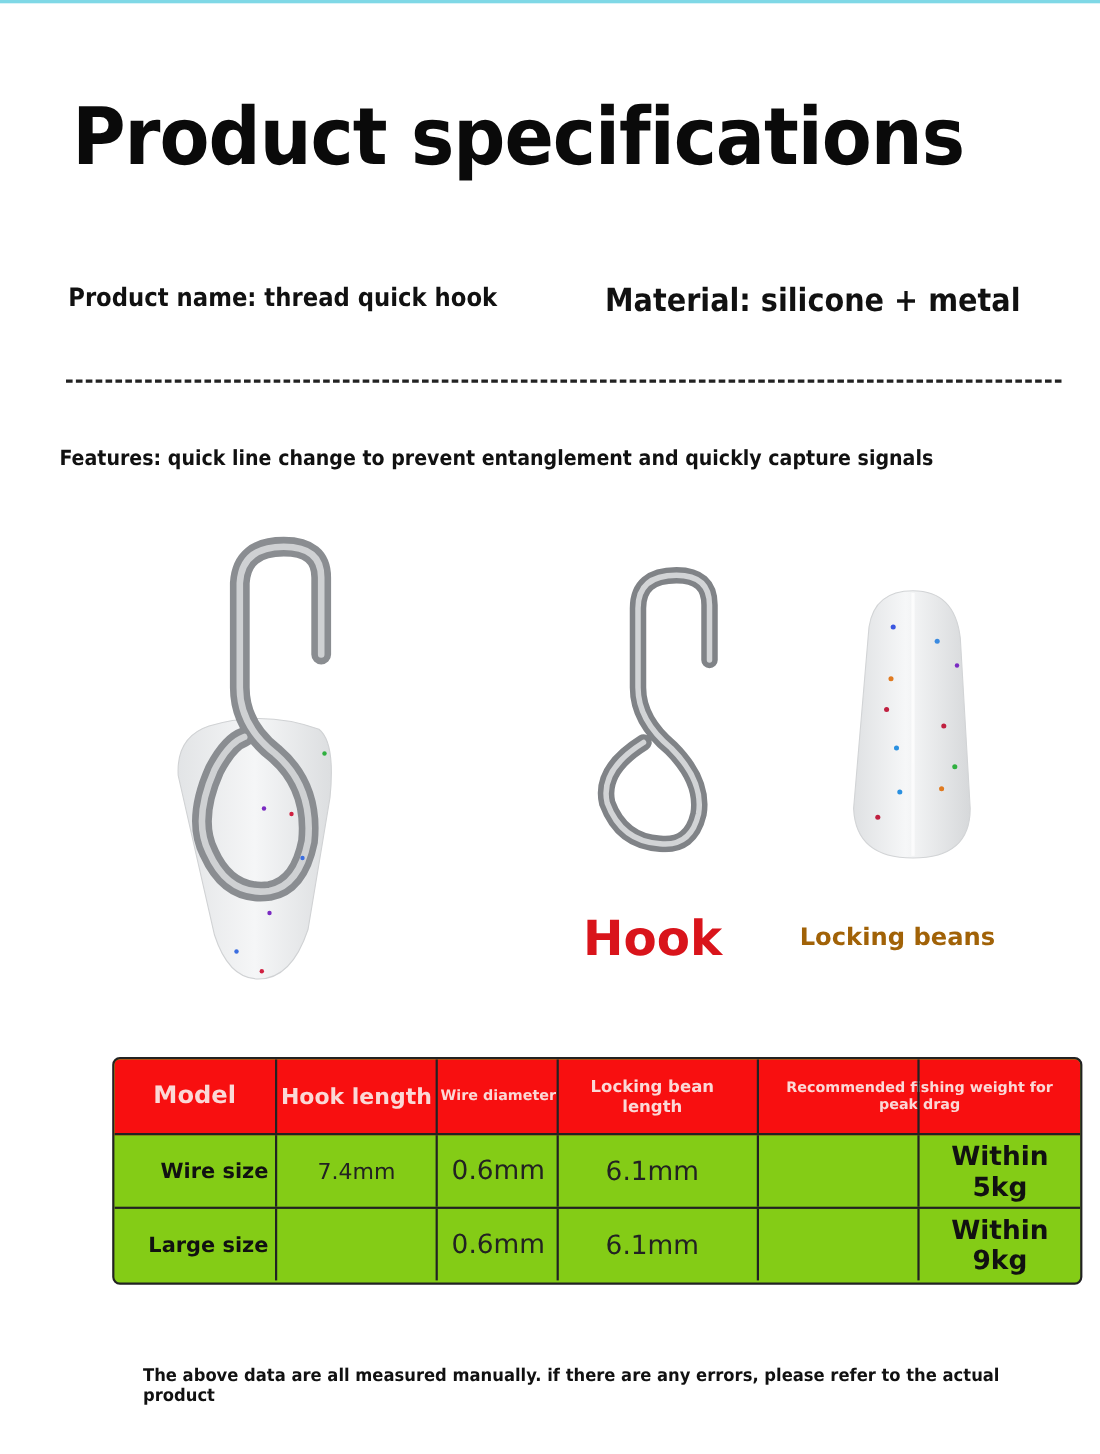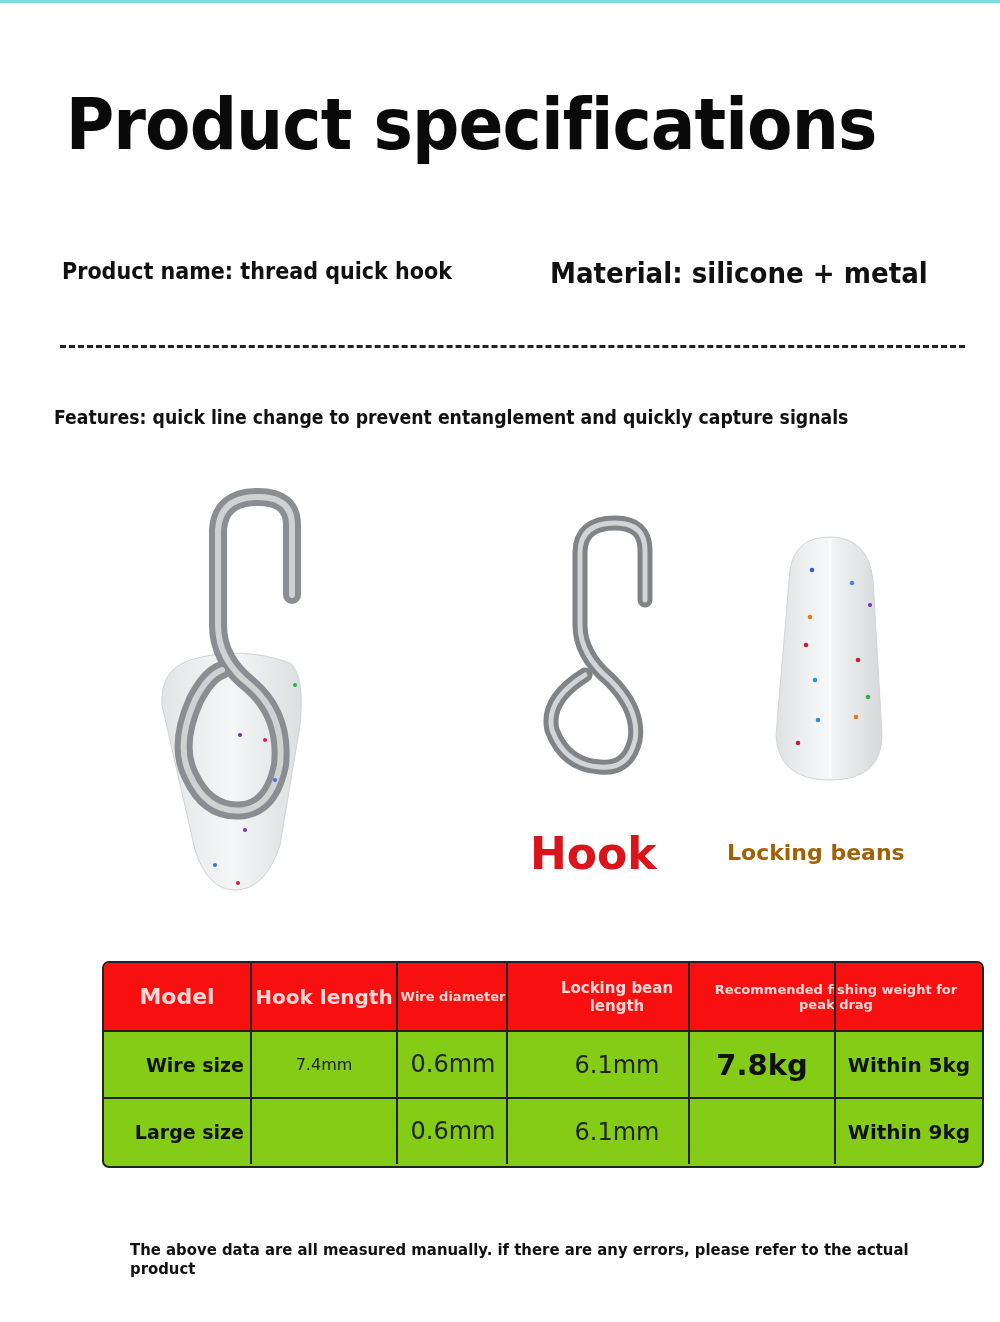--- a/index.html
+++ b/index.html
@@ -34,28 +34,28 @@
   .r2 { top: 136px; height: 65px; }
   .cell {
     position: absolute; top: 0; height: 100%; display: flex; align-items: center; justify-content: center;
     text-align: center; box-sizing: border-box;
   }
   .vline { position: absolute; top: 0; bottom: 0; width: 2px; background: #222; }
   .hcell { color: #fbd8d6; font-weight: bold; }
   .c-model { left: 0; width: 146px; font-size: 22px; }
   .c-hook { left: 148px; width: 144px; font-size: 20px; }
   .c-wire { left: 294px; width: 110px; font-size: 13px; line-height: 15px; }
-  .c-bean { left: 428px; width: 170px; font-size: 15px; }
+  .c-bean { left: 404px; width: 170px; font-size: 15px; }
   .c-rec { left: 586px; width: 292px; font-size: 13px; line-height: 15px; padding: 0 6px; }
   .c-peak { left: 586px; width: 144px; }
   .c-drag { left: 732px; width: 146px; }
   .d-model { font-size: 19px; font-weight: bold; justify-content: flex-end; padding-right: 6px; }
-  .d-val { font-size: 16px; color: #222; }
+  .d-val { font-size: 20px; color: #222; }
   .d-peak { font-size: 29px; font-weight: bold; }
-  .d-drag { font-size: 20px; font-weight: bold; }
+  .d-drag { font-size: 24px; font-weight: bold; }
   .footnote { position: absolute; left: 130px; top: 1240px; font-size: 16px; font-weight: bold; transform: scaleX(0.93); transform-origin: left top; }
 </style>
 </head>
 <body>
 
 <div class="top-strip"></div>
 
 <div class="title">Product specifications</div>
 
 <div class="prod-name">Product name: thread quick hook</div>
@@ -139,21 +139,20 @@
     <div class="vline" style="left:402px"></div>
     <div class="vline" style="left:584px"></div>
     <div class="vline" style="left:730px"></div>
   </div>
 
   <div class="row r1">
     <div class="cell d-model c-model">Wire size</div>
     <div class="cell d-val c-hook">7.4mm</div>
     <div class="cell d-val c-wire" style="font-size:24px">0.6mm</div>
     <div class="cell d-val c-bean" style="font-size:24px">6.1mm</div>
-    <div class="cell d-peak c-peak">7.8kg</div>
     <div class="cell d-drag c-drag">Within 5kg</div>
     <div class="vline" style="left:146px"></div>
     <div class="vline" style="left:292px"></div>
     <div class="vline" style="left:402px"></div>
     <div class="vline" style="left:584px"></div>
     <div class="vline" style="left:730px"></div>
   </div>
 
   <div class="row r2">
     <div class="cell d-model c-model">Large size</div>

